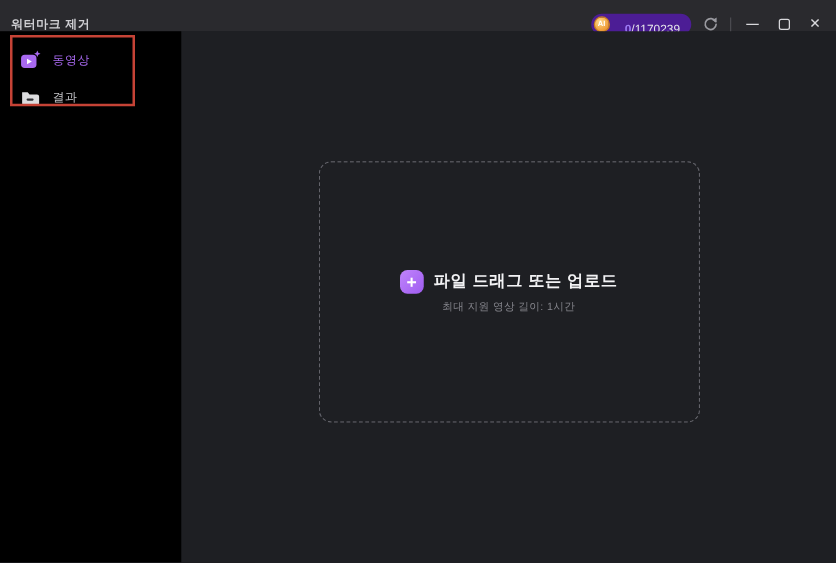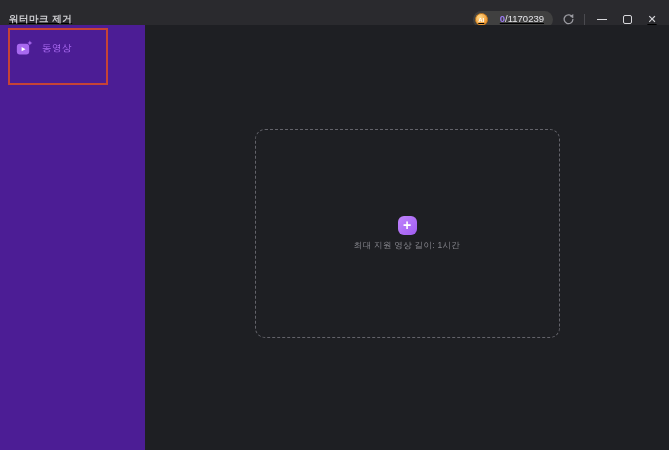--- a/index.html
+++ b/index.html
@@ -2,42 +2,42 @@
 <html><head>
 <meta charset="utf-8">
 <style>
   * { margin:0; padding:0; box-sizing:border-box; }
   html,body { width:669px; height:450px; background:#1e1f23; overflow:hidden;
               font-family:"Liberation Sans", sans-serif; }
   .window { width:669px; height:450px; display:flex; flex-direction:column; }
 
   
   .titlebar { height:25px; background:#2a2a2e; display:flex; align-items:center;
-              padding:14px 9px 0 9px; flex:0 0 auto;text-decoration:underline; }
+              padding:14px 9px 0 9px; flex:0 0 auto; }
   .app-title { color:#cfcfd3; font-size:9.5px; font-weight:bold; letter-spacing:.5px; }
   .titlebar-right { margin-left:auto; display:flex; align-items:center; gap:9px; }
-  .credits-badge { background:#404040; border-radius:9px; height:17px;
-                   display:flex; align-items:flex-end; gap:12px; padding:2px 9px 2px 2px; cursor:pointer; }
+  .credits-badge { background:#4c1d95; border-radius:9px; height:17px;
+                   display:flex; align-items:flex-start; gap:12px; padding:2px 9px 2px 2px; cursor:pointer; }
   .coin { width:13px; height:13px; border-radius:50%;
           background:radial-gradient(circle at 35% 30%, #ffd98a, #f0a03c 65%, #d87f22);
           border:1px solid #c87d20; color:#fff; font-size:6px; font-weight:bold;
           display:flex; align-items:center; justify-content:center; }
   .credits-used  { color:#9d7bf5; font-size:9.5px; font-weight:bold; }
   .credits-total { color:#e6e6ea; font-size:9.5px; }
   .icon-btn { display:flex; align-items:center; justify-content:center; cursor:pointer; }
   .tb-divider { width:1px; height:12px; background:#4a4a4f; }
   .winbtn { width:16px; height:16px; display:flex; align-items:center; justify-content:center;
             cursor:pointer; }
   .min-glyph { display:block; width:10px; height:0; border-top:1.5px solid #d8d8dc; }
   .max-glyph { display:block; width:9px; height:9px; border:1.5px solid #d8d8dc; border-radius:2px; }
   .close-glyph { color:#d8d8dc; font-size:11px; line-height:1; }
 
   
   .app-body { flex:1; display:flex; min-height:0; }
-  .sidebar { width:145px; background:#4c1d95; position:relative; padding-top:8px; flex:0 0 auto; }
+  .sidebar { width:145px; background:#000000; position:relative; padding-top:8px; flex:0 0 auto; }
   .side-item { height:30px; display:flex; align-items:center; gap:9px;
                padding-left:16px; cursor:pointer; }
   .side-item svg { flex:0 0 auto; }
   .side-label { font-size:9.5px; color:#c4c4c8; letter-spacing:.5px; }
   .side-item.active .side-label { color:#a869f0; }
   .annotation-box { position:absolute; left:8px; top:3px; width:100px; height:85px;
                     border:2px solid #c64336; pointer-events:none;
                     height:85px; }
   
   .annotation-box { height:85px; }
@@ -98,28 +98,36 @@
       <div class="side-item active">
         <svg width="17" height="17" viewBox="0 0 20 20">
           <rect x="1" y="4.5" width="14.5" height="12.5" rx="3.5" fill="#a869f0"></rect>
           <path d="M6.6 8.2 L11.2 10.75 L6.6 13.3 Z" fill="#ffffff"></path>
           <path d="M16.3 0.5 L17.2 2.6 L19.3 3.5 L17.2 4.4 L16.3 6.5 L15.4 4.4 L13.3 3.5 L15.4 2.6 Z" fill="#a869f0"></path>
         </svg>
         <span class="side-label">동영상</span>
       </div>
 
 
+      <div class="side-item">
+        <svg width="17" height="17" viewBox="0 0 20 20">
+          <path d="M2 4.5 h5.2 l1.8 2 h7 a2 2 0 0 1 2 2 v6.5 a2 2 0 0 1 -2 2 h-12 a2 2 0 0 1 -2 -2 Z" fill="#dcdcde"></path>
+          <rect x="6.2" y="10.4" width="6.6" height="2" rx="1" fill="#2e2f33"></rect>
+        </svg>
+        <span class="side-label">결과</span>
+      </div>
 
       <div class="annotation-box" style="height:57px;"></div>
     </div>
 
     <div class="main">
       <div class="dropzone">
         <div class="upload-row">
           <span class="plus-btn">+</span>
+          <span class="upload-title">파일 드래그 또는 업로드</span>
         </div>
         <div class="hints">
           <div class="hint">최대 지원 영상 길이: 1시간</div>
         </div>
       </div>
     </div>
 
   </div>
 </div>
 

